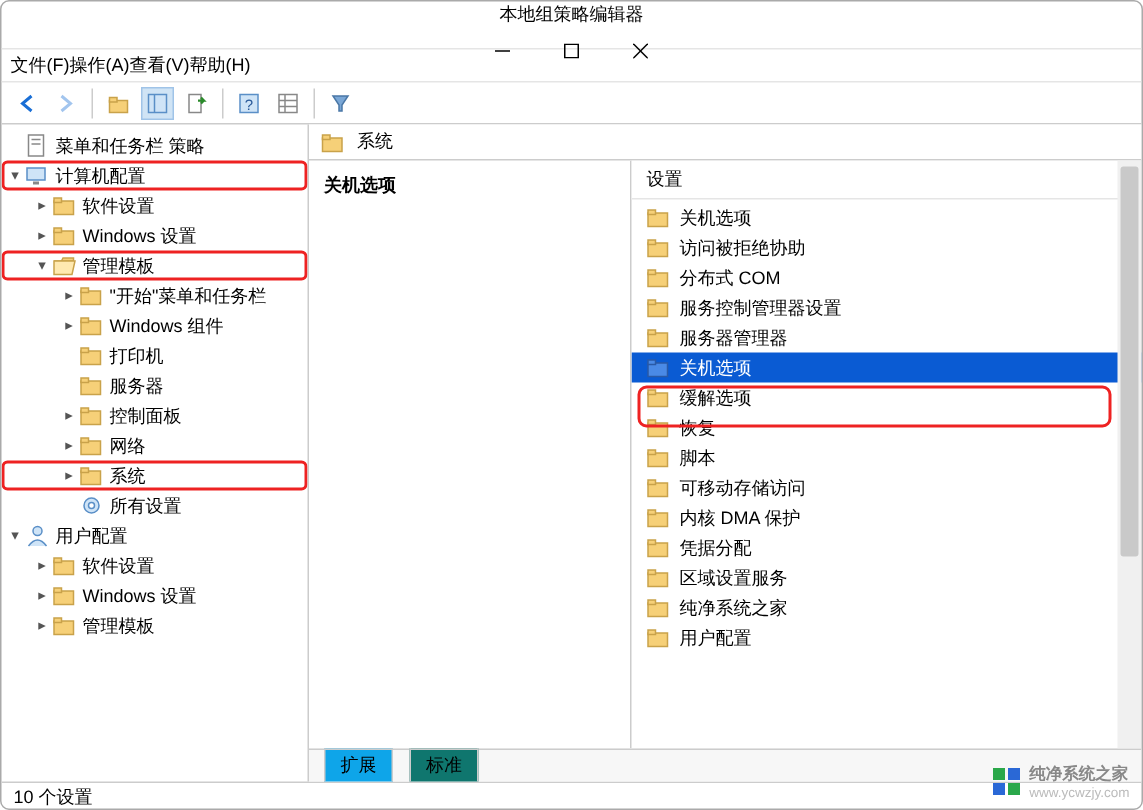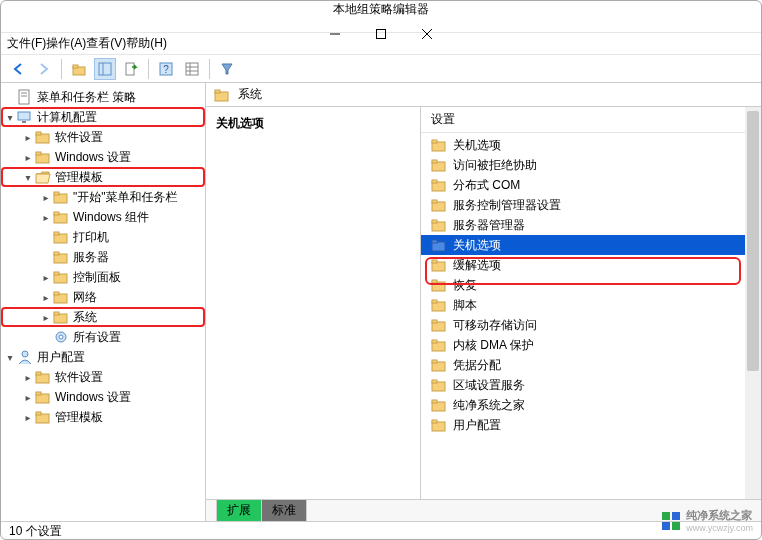--- a/index.html
+++ b/index.html
@@ -29,22 +29,22 @@
   .listwrap { flex:1; display:flex; overflow:hidden; }
   .list-left { width: 215px; padding: 8px 10px; border-right: 1px solid #ccc;}
   .list-left h4 { font-size: 12px; font-weight: bold; }
   .list-right { flex:1; overflow: auto; position:relative;}
   .list-header { font-size: 12px; padding: 4px 10px; border-bottom: 1px solid #e5e5e5; position:sticky; top:0; background:#fff;}
   .list-items { padding: 2px 0; }
   .li-row { display: flex; align-items: center; height: 20px; padding: 0 10px; gap: 6px; position: relative;}
   .li-row.selected { background: #0a5bd3; color: #fff; }
   .li-row .fic { width:16px; height:16px; flex-shrink:0;}
   .tabsbar { height: 22px; display:flex; align-items:flex-end; gap:0; padding-left:10px; border-top:1px solid #ccc; background:#f7f7f7;}
-  .tabsbar .tab { padding: 2px 10px; border:1px solid #ccc; border-bottom:none; background:#22c55e; font-size:12px; margin-right:-1px;}
-  .tabsbar .tab.inactive { background:#737373;}
+  .tabsbar .tab { padding: 2px 10px; border:1px solid #ccc; border-bottom:none; background:#0ea5e9; font-size:12px; margin-right:-1px;}
+  .tabsbar .tab.inactive { background:#0f766e;margin-left:12px;}
   .statusbar { height: 20px; display:flex; align-items:center; padding:0 8px; font-size:12px; border-top:1px solid #ccc;}
   .watermark { position:absolute; right:8px; bottom:6px; display:flex; align-items:center; gap:6px; color:#666; font-size:11px; pointer-events:none;}
   .watermark .wmlogo{ width:18px; height:18px;}
   .vscrollbar { position:absolute; right:0; top:0; bottom:0; width:16px; background:#f0f0f0;}
   .vscrollbar .thumb { position:absolute; left:2px; right:2px; top:4px; height:260px; background:#c9c9c9; border-radius:2px;}
 </style>
 </head>
 <body>
 
 <div class="titlebar">

